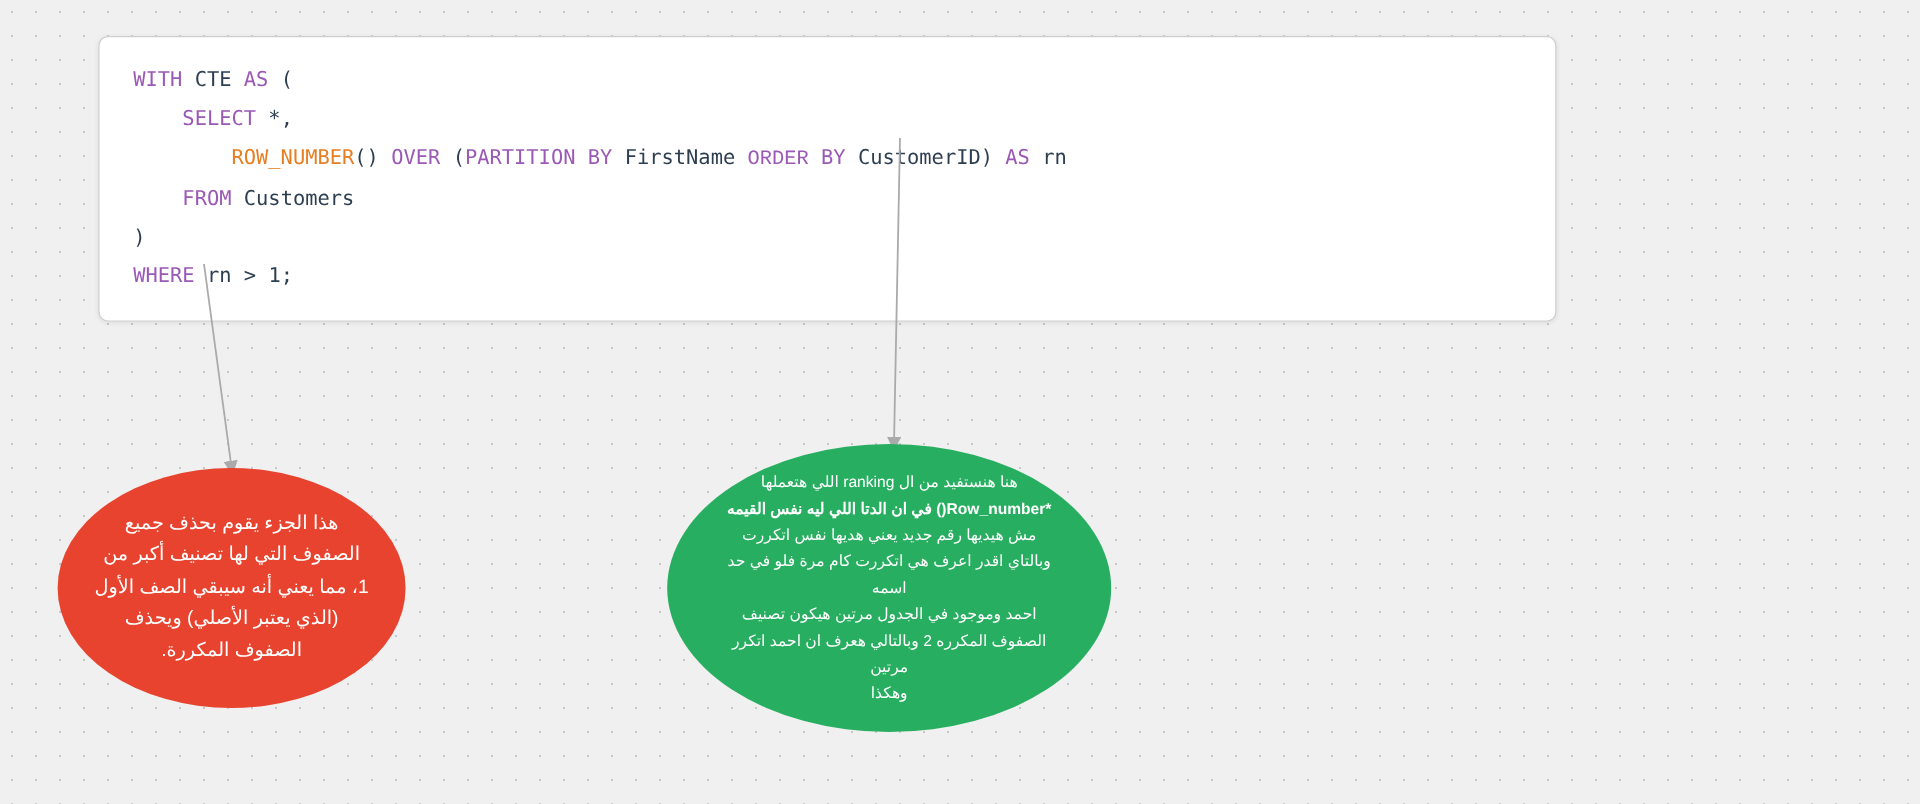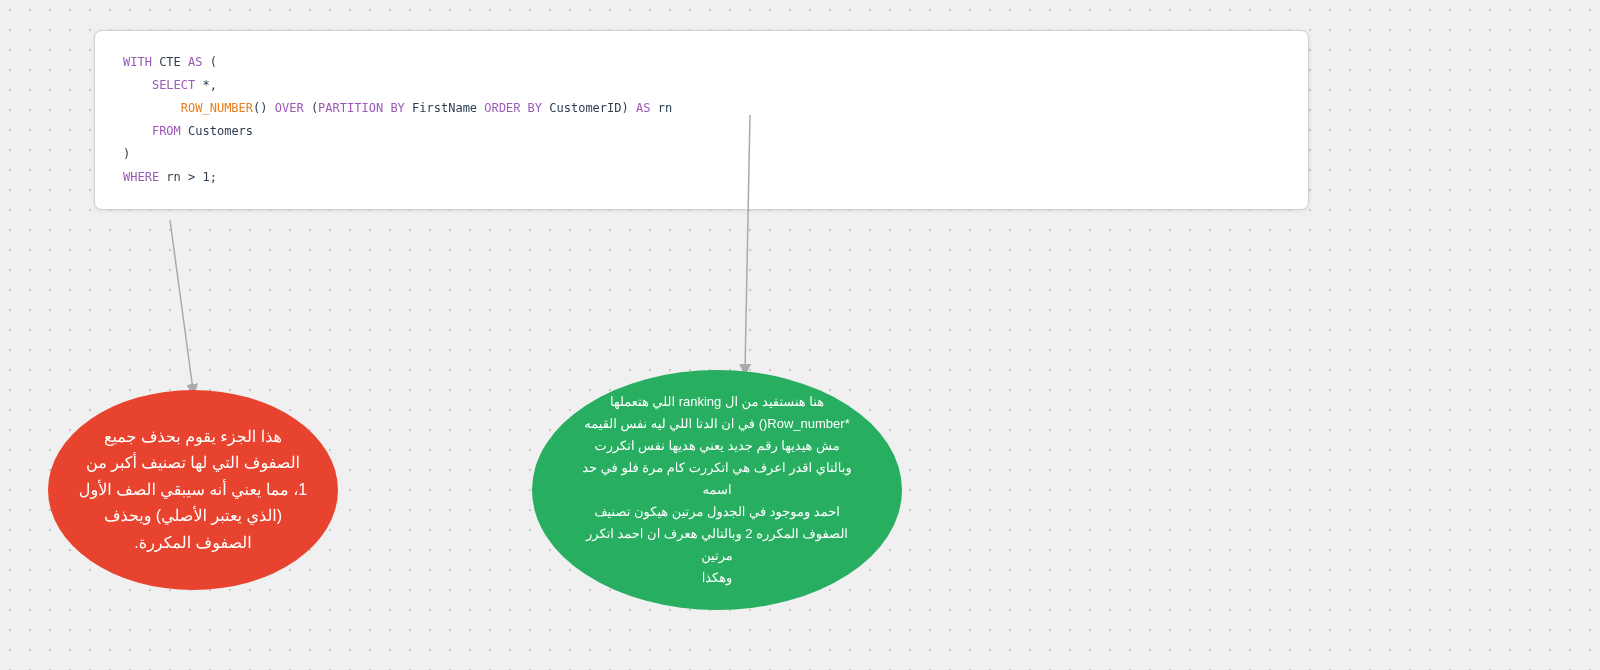--- a/index.html
+++ b/index.html
@@ -11,28 +11,28 @@
       width: 1600px;
       height: 670px;
       overflow: hidden;
       font-family: 'Segoe UI', sans-serif;
       position: relative;
     }
 
     .code-box {
       position: absolute;
       top: 30px;
-      left: 94px;
+      left: 82px;
       width: 1215px;
       background: #ffffff;
       border: 1px solid #d0d0d0;
       border-radius: 8px;
       padding: 20px 28px;
       font-family: 'Courier New', Courier, monospace;
-      font-size: 12px;
+      font-size: 17px;
       line-height: 1.9;
       box-shadow: 0 1px 4px rgba(0,0,0,0.08);
     }
 
     .code-line {
       display: block;
       white-space: pre;
     }
 
     .kw-with { color: #9b59b6; }
@@ -85,37 +85,37 @@
     }
 
     
     .green-ellipse {
       position: absolute;
       width: 370px;
       height: 240px;
       background: #27ae60;
       border-radius: 50%;
       top: 370px;
-      left: 532px;
+      left: 556px;
       display: flex;
       align-items: center;
       justify-content: center;
       padding: 30px 40px;
       text-align: center;
     }
 
     .green-ellipse-text {
       color: #ffffff;
       font-size: 13px;
       line-height: 1.7;
       direction: rtl;
     }
 
     .green-ellipse-text strong {
-      font-weight: normal;
+      font-weight: bold;
     }
   </style>
 </head>
 <body>
 
 <div class="code-box">
   <code>
     <span class="code-line"><span class="kw-with">WITH</span> <span class="id-plain">CTE</span> <span class="kw-as">AS</span> <span class="sym">(</span></span>
     <span class="code-line">    <span class="kw-select">SELECT</span> <span class="sym">*,</span></span>
     <span class="code-line">        <span class="fn-row">ROW_NUMBER</span><span class="sym">()</span> <span class="kw-over">OVER</span> <span class="sym">(</span><span class="kw-with">PARTITION</span> <span class="kw-by">BY</span> <span class="id-col">FirstName</span> <span class="kw-order">ORDER</span> <span class="kw-by">BY</span> <span class="id-col">CustomerID</span><span class="sym">)</span> <span class="kw-as">AS</span> <span class="id-plain">rn</span></span>

